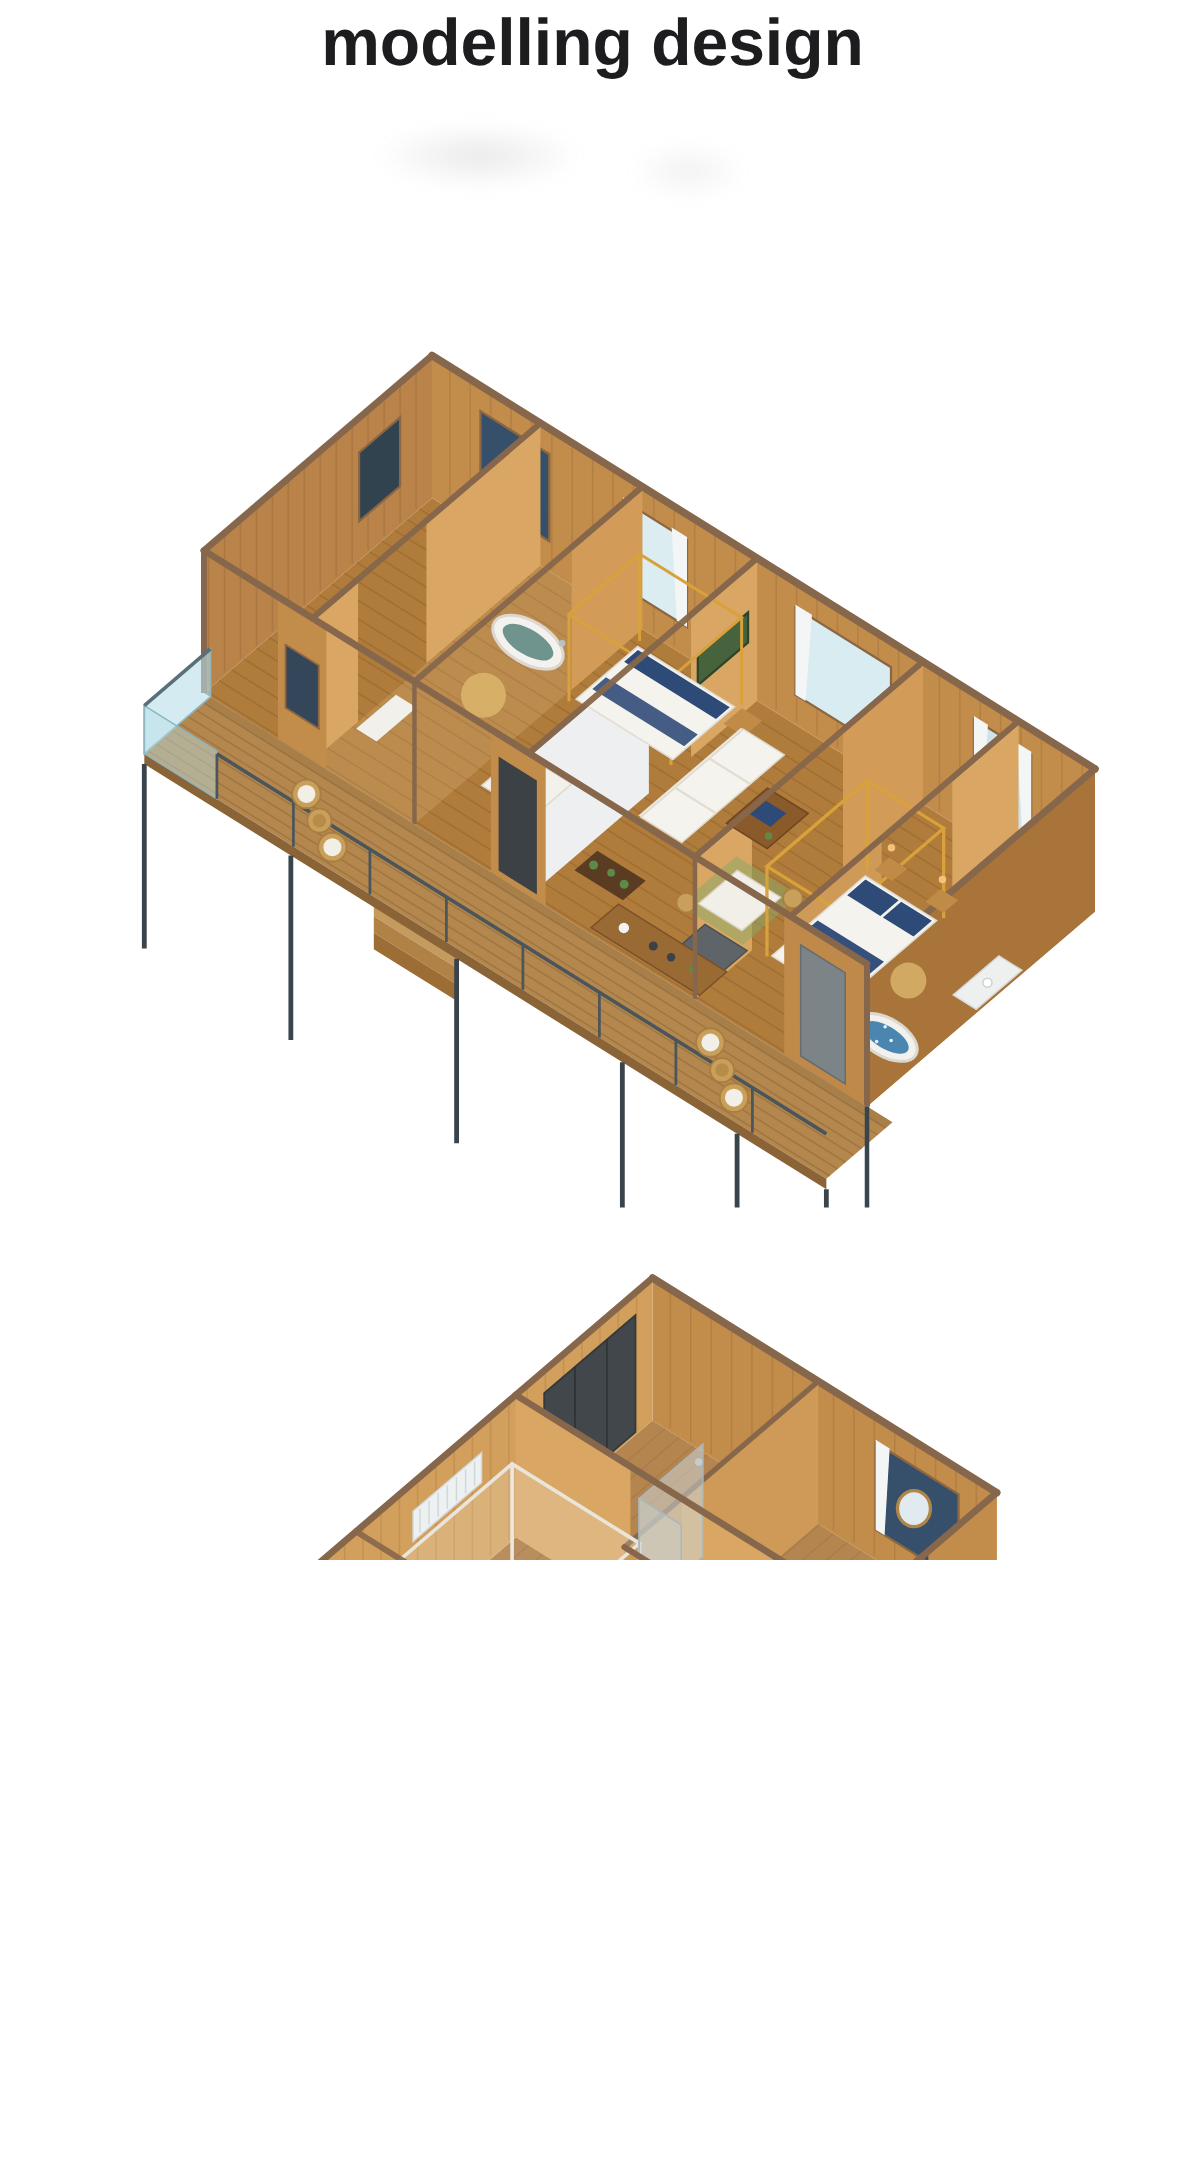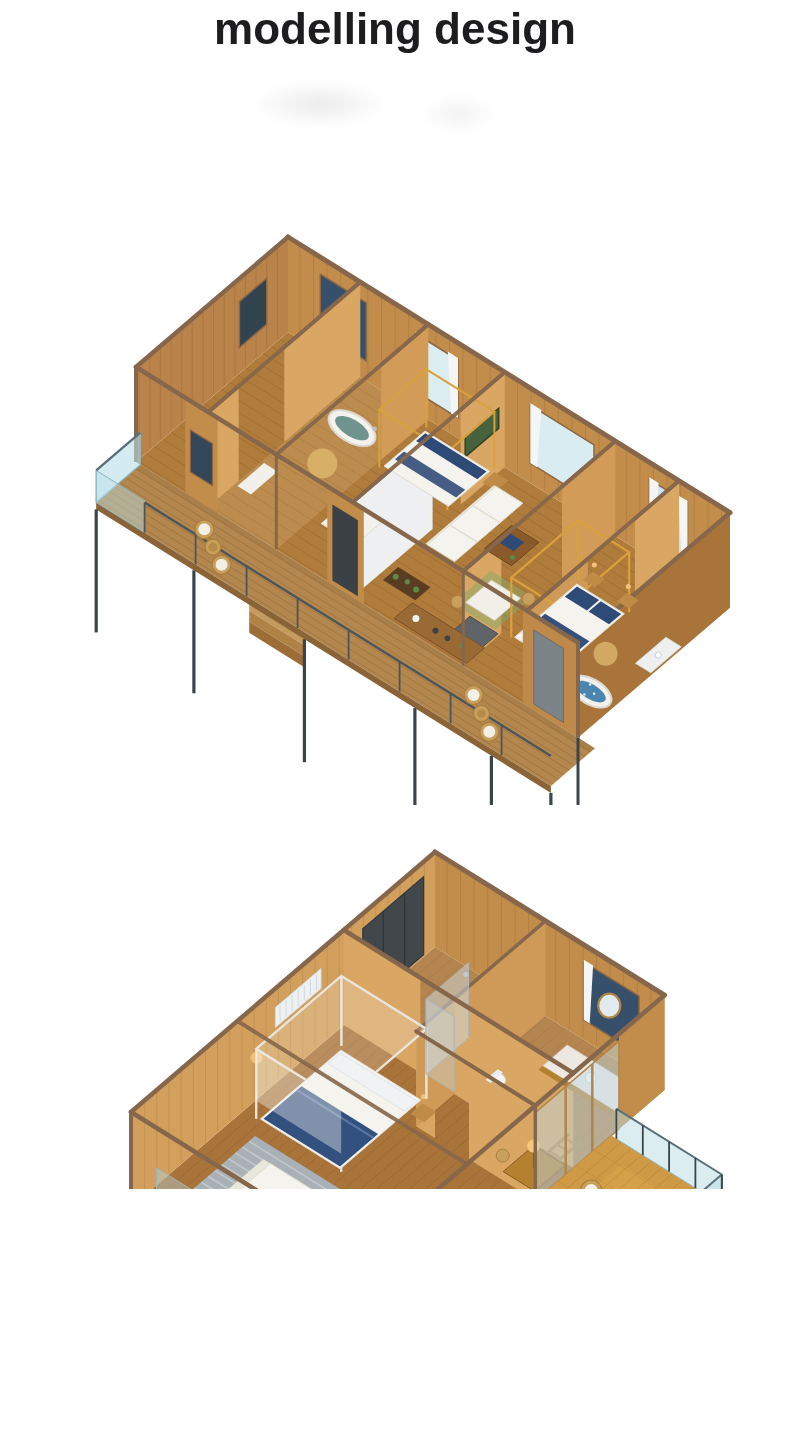--- a/index.html
+++ b/index.html
@@ -1,16 +1,16 @@
 <!DOCTYPE html>
 <html><head>
 <meta charset="utf-8">
 <style>
   html,body{margin:0;padding:0;background:#ffffff;}
-  .page{position:relative;width:790px;height:1189px;margin:0 auto;background:#ffffff;overflow:hidden;
+  .page{position:relative;width:790px;height:1040px;margin:0 auto;background:#ffffff;overflow:hidden;
         font-family:"Liberation Sans", sans-serif;}
   .page-title{position:absolute;top:0;left:0;right:0;margin:0;padding-top:4px;
         text-align:center;font-size:44px;font-weight:700;color:#1d1d1f;letter-spacing:0;
         font-family:"Liberation Sans", sans-serif;}
   .watermark{position:absolute;pointer-events:none;}
   .wm-left{left:252px;top:82px;width:135px;height:44px;
         background:radial-gradient(ellipse at center, rgba(125,125,125,0.16), rgba(125,125,125,0) 72%);
         filter:blur(5px);}
   .wm-right{left:420px;top:94px;width:78px;height:40px;
         background:radial-gradient(ellipse at center, rgba(130,130,130,0.10), rgba(130,130,130,0) 70%);

